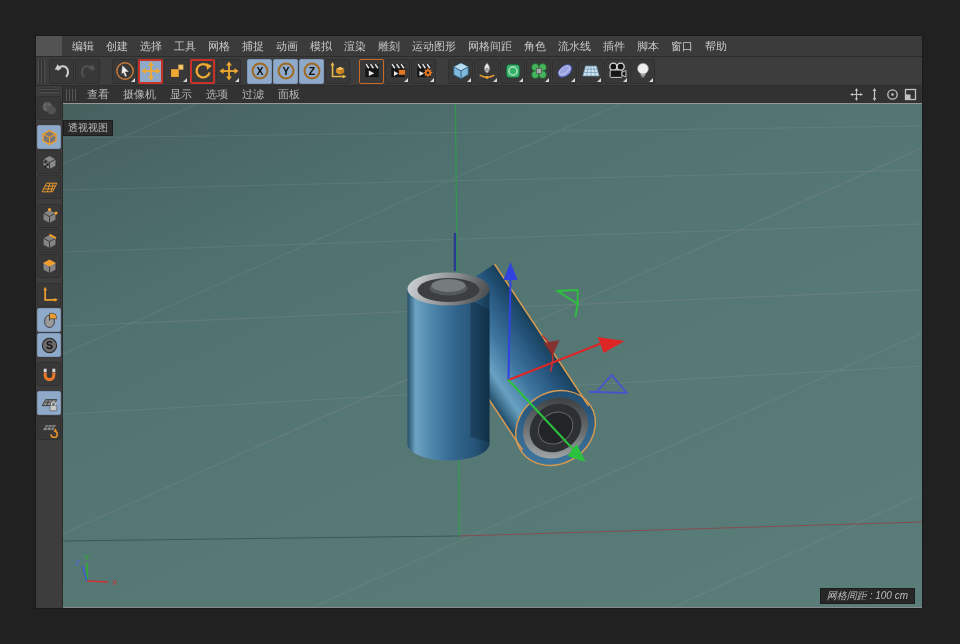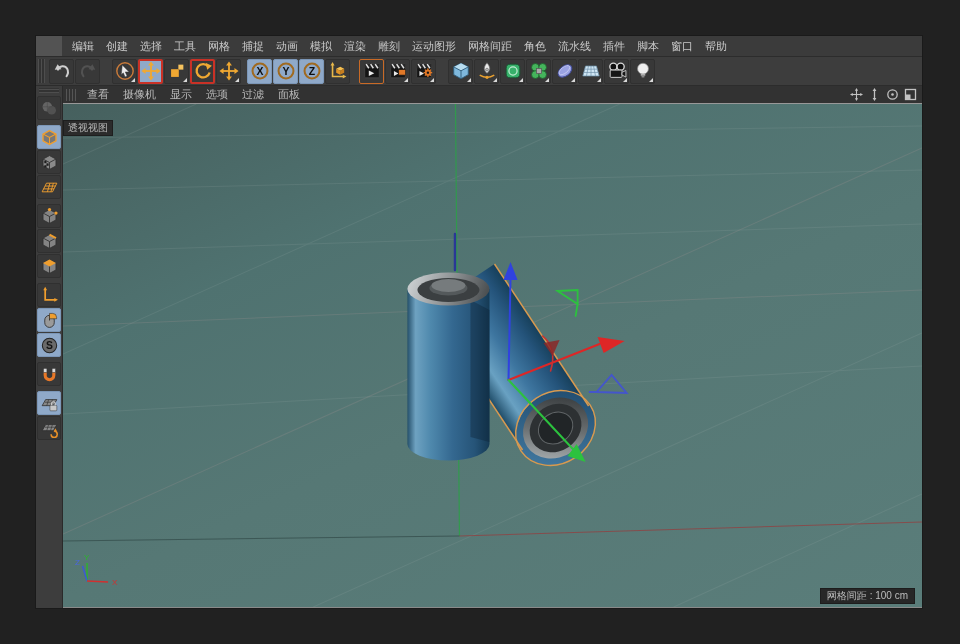--- a/index.html
+++ b/index.html
@@ -45,21 +45,21 @@
          background:repeating-linear-gradient(90deg,#555 0 1px,#333 1px 3px);}
   .vp-item{padding:0 7px;white-space:nowrap;}
   .vp-corner{margin-left:auto;display:flex;gap:4px;align-items:center;padding-right:5px;}
   .vbtn{width:14px;height:14px;display:flex;align-items:center;justify-content:center;}
   .vp-canvas{position:relative;flex:1;min-height:0;border-top:1px solid #989898;border-bottom:1px solid #8a8a8a;
      background:linear-gradient(155deg,#46605e 0%,#4f7270 28%,#567875 55%,#5a7d7a 100%);}
   .scene{position:absolute;inset:0;width:100%;height:100%;}
   .vp-tab{position:absolute;left:0;top:16px;background:#2b2b2b;border:1px solid #1e1e1e;
           color:#b8b8b8;font-size:10px;padding:1px 4px;line-height:12px;}
   .grid-badge{position:absolute;right:7px;bottom:3px;background:#272727;border:1px solid #1d1d1d;
-              color:#bdbdbd;font-size:10px;padding:1px 6px;line-height:12px;}
+              color:#bdbdbd;font-size:10px;padding:1px 6px;line-height:12px;font-style:italic;}
 </style>
 </head>
 <body>
 
 <div class="window">
 
   <div class="menubar">
     <div class="appbox"></div>
     <div style="display:flex">
         <span class="menu-item">编辑</span>

